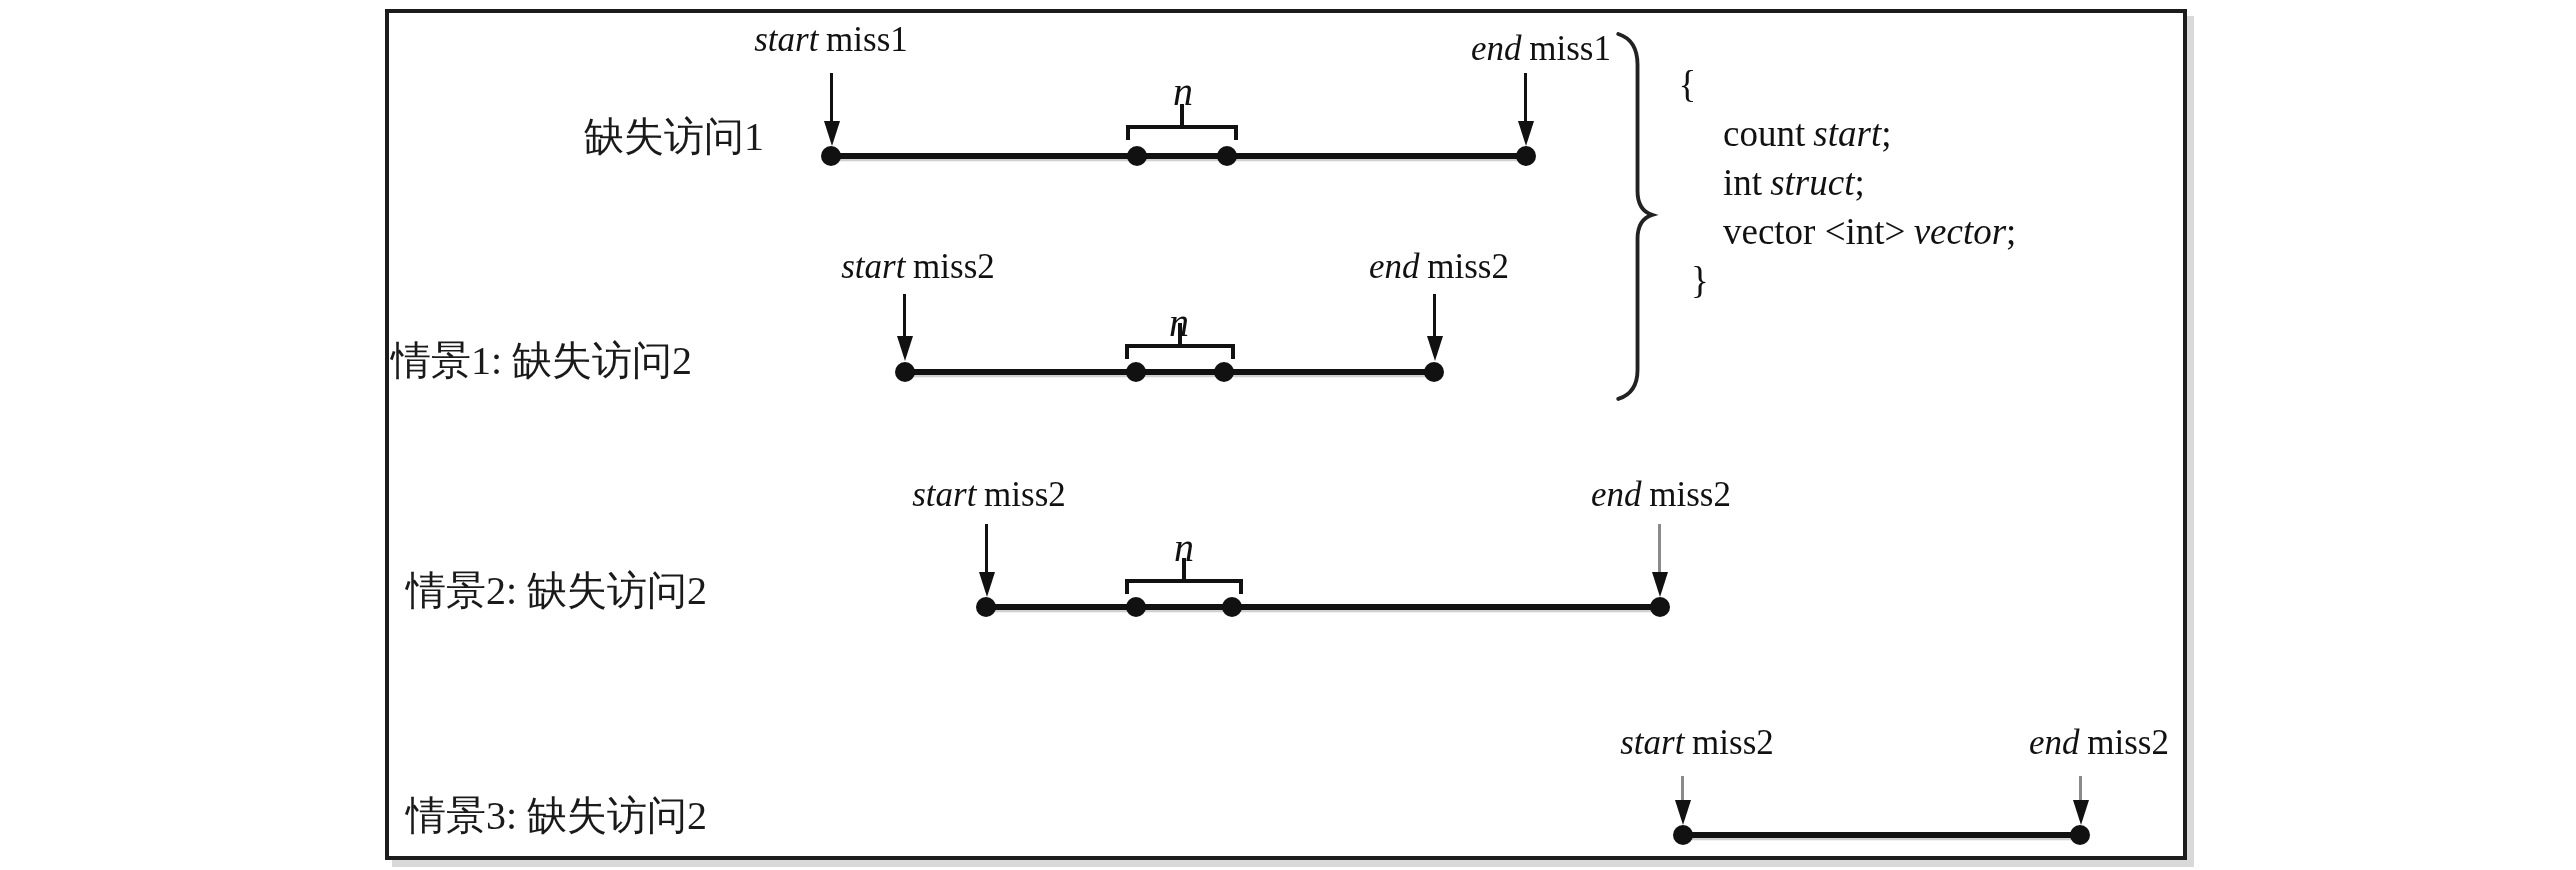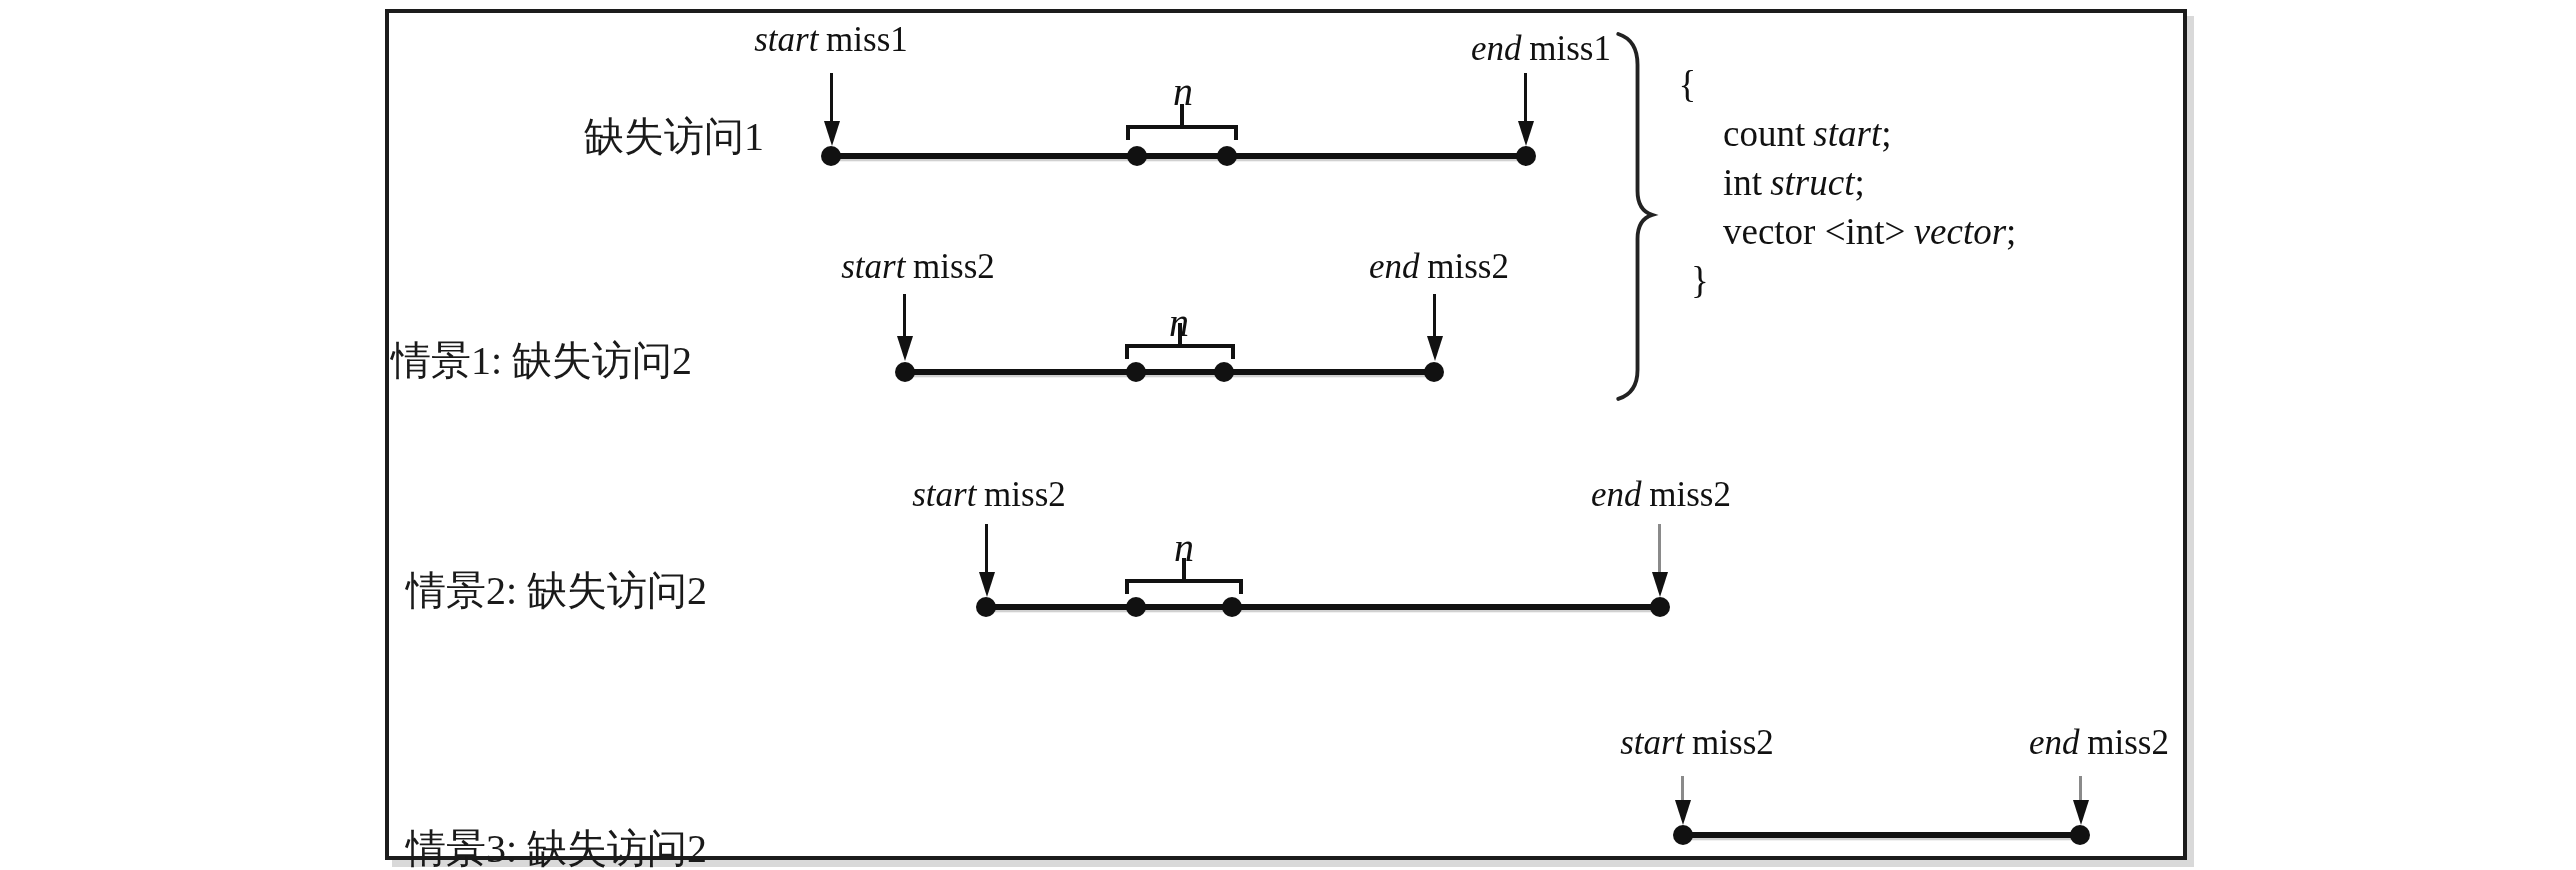--- a/index.html
+++ b/index.html
@@ -191,21 +191,21 @@
   <div class="dot" style="left:976px;top:597px;"></div>
   <div class="dot" style="left:1126px;top:597px;"></div>
   <div class="dot" style="left:1222px;top:597px;"></div>
   <div class="dot" style="left:1650px;top:597px;"></div>
 
   <div class="n-bracket" style="left:1125px;top:579px;width:118px;">
     <div class="stem"></div>
   </div>
   <div class="n-label" style="left:1184px;top:528px;">n</div>
 
-  <div class="cn-label" style="left:406px;top:829px;">情景3: 缺失访问2</div>
+  <div class="cn-label" style="left:406px;top:796px;">情景3: 缺失访问2</div>
 
   <div class="miss-label" style="left:1697px;top:725px;">
     <span class="kw">start</span><span class="obj">miss2</span>
   </div>
   <div class="miss-label" style="left:2099px;top:725px;">
     <span class="kw">end</span><span class="obj">miss2</span>
   </div>
 
   <div class="arrow" style="left:1674px;top:776px;">
     <div class="arr-stem gray" style="height:24px;"></div>

